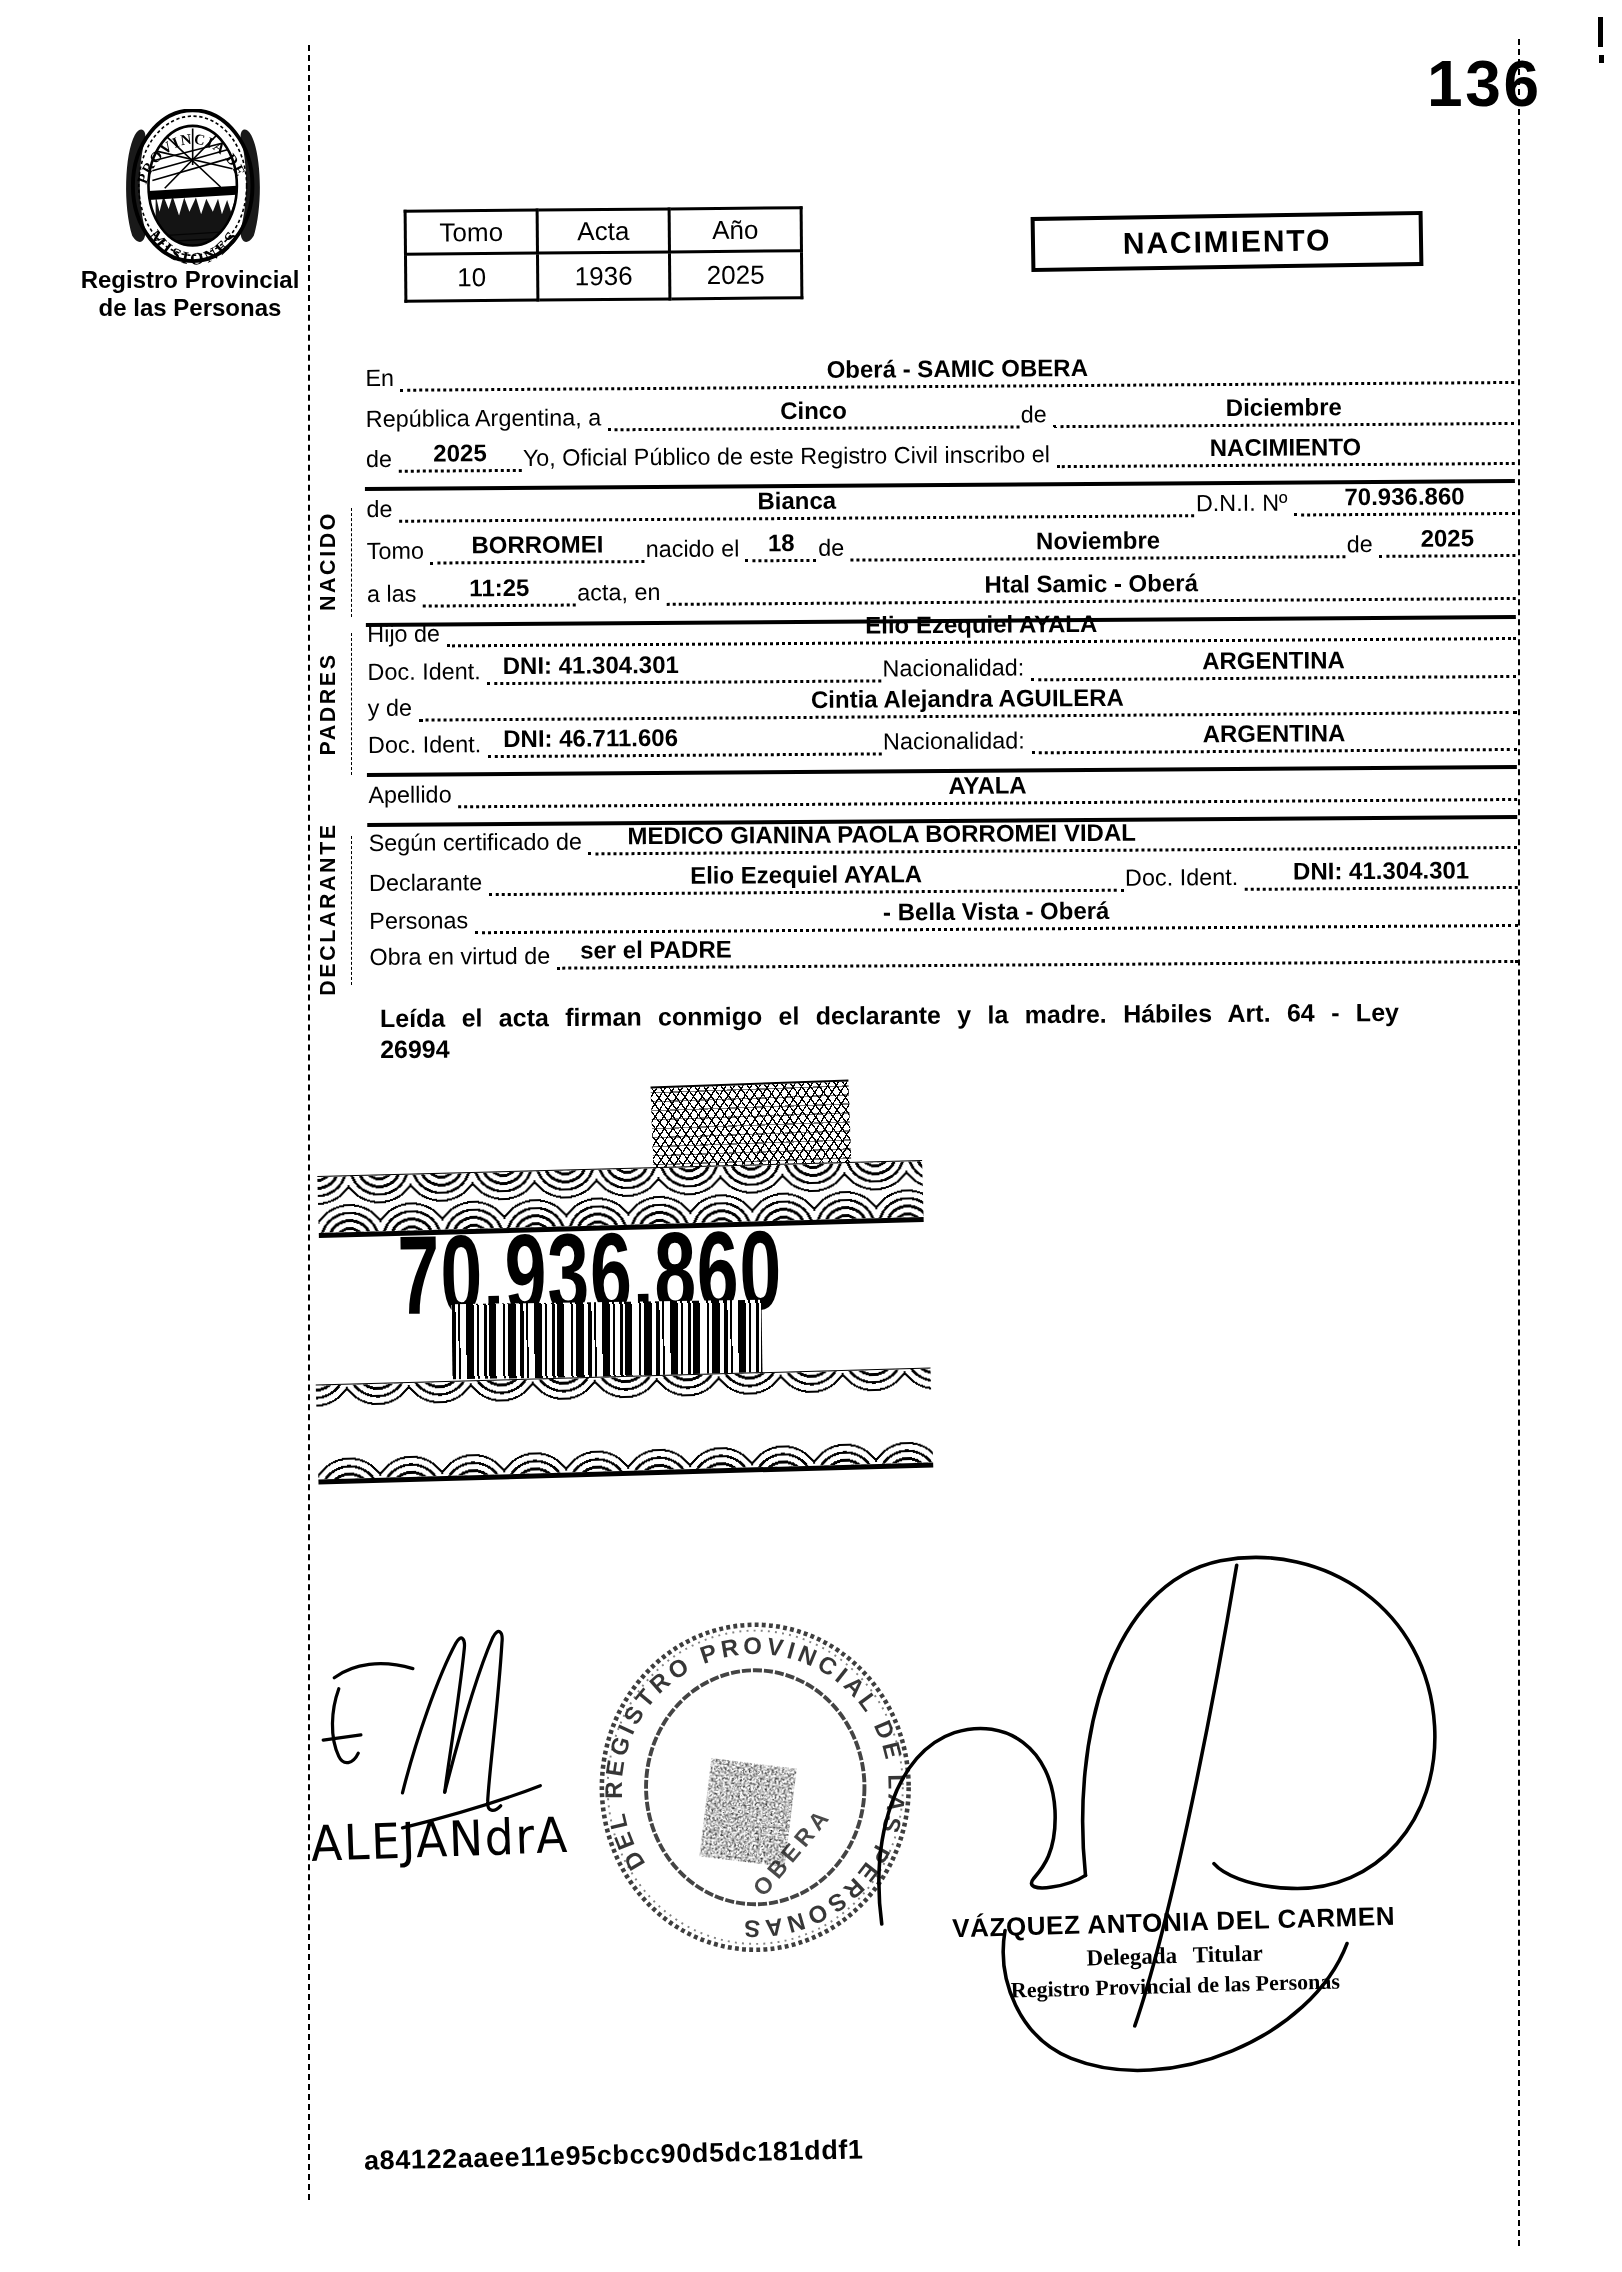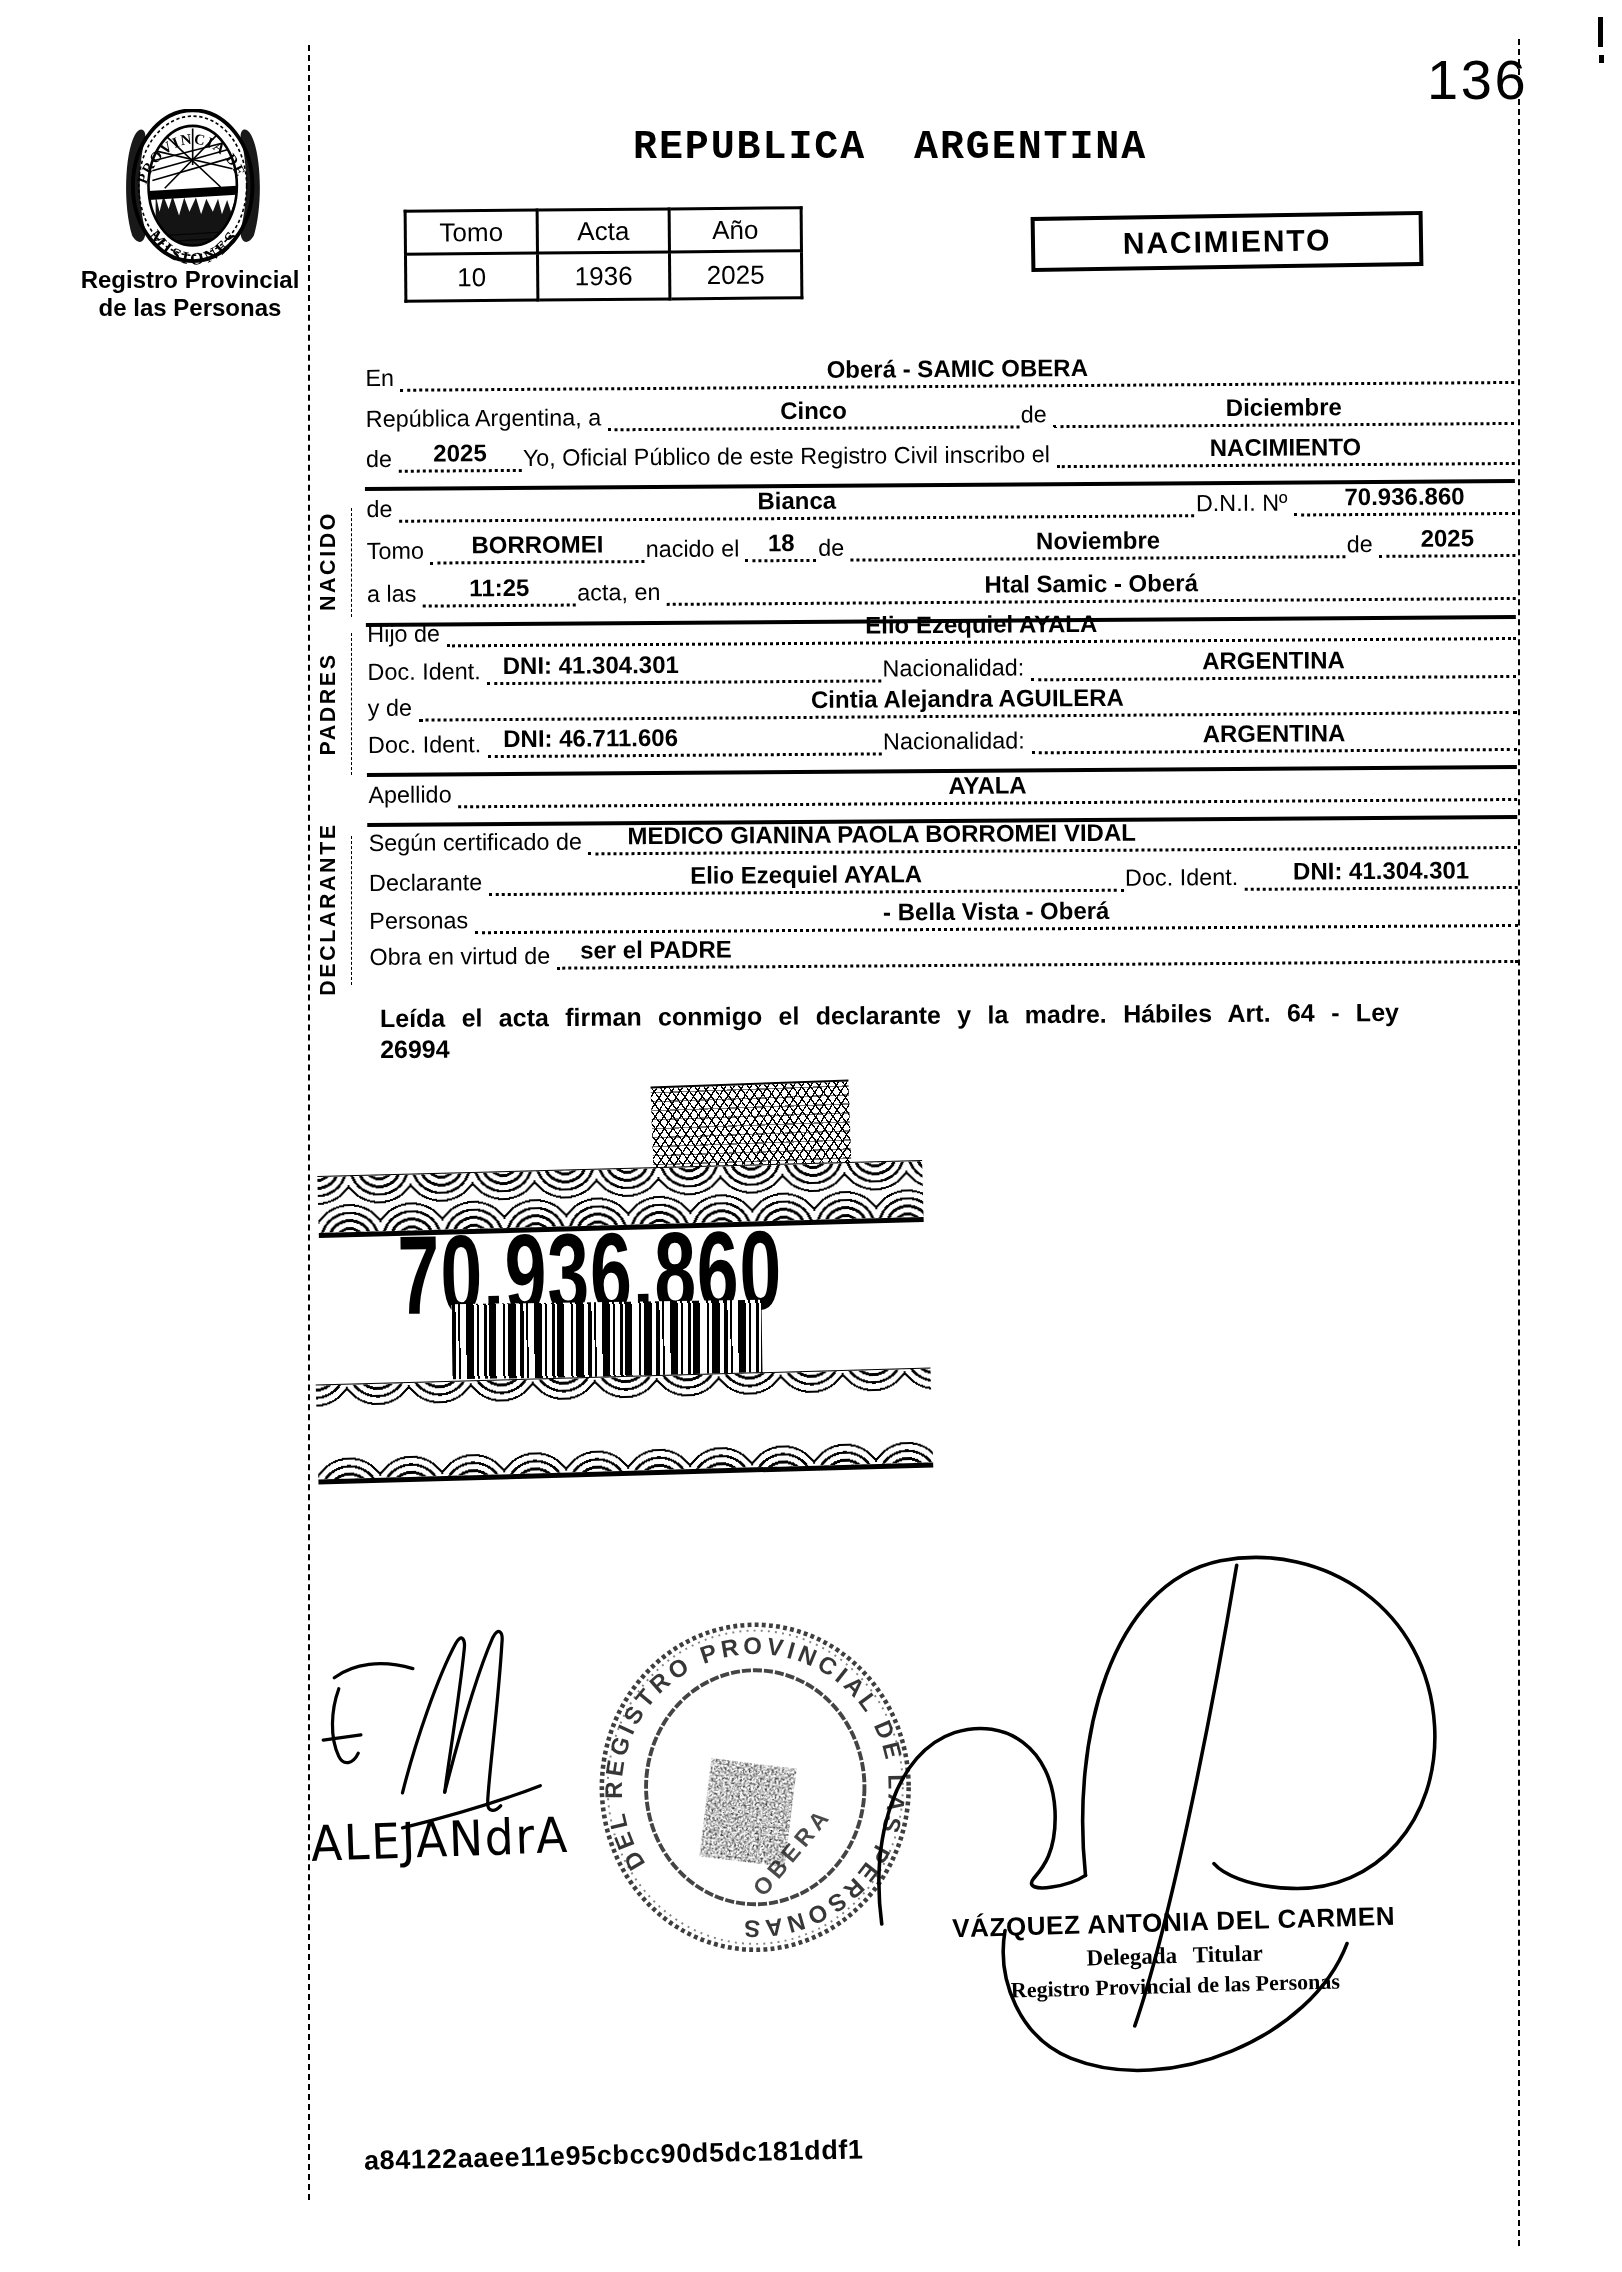--- a/index.html
+++ b/index.html
@@ -4,21 +4,21 @@
 <style>
   html,body{margin:0;padding:0;background:#e8e8e8;}
   .page{position:relative;width:1622px;height:2273px;background:#ffffff;overflow:hidden;
         font-family:"Liberation Sans",sans-serif;color:#000;}
 
   
   .vborder{position:absolute;width:0;border-left:2.6px dashed #000;}
   .corner-mark{position:absolute;background:#000;}
 
   
-  .pagenum{position:absolute;left:1427px;top:47px;font-size:56px;letter-spacing:2.6px;font-weight:400;}
+  .pagenum{position:absolute;left:1427px;top:47px;font-size:64px;letter-spacing:2.6px;font-weight:700;}
 
   
   .seal-svg{position:absolute;left:123px;top:109px;}
   .logo-caption{position:absolute;left:78px;top:266px;width:224px;text-align:center;
                 font-size:24px;font-weight:700;line-height:1.18;}
 
   
   .title{position:absolute;left:633px;top:125px;font-family:"Liberation Mono",monospace;
          font-weight:700;font-size:40px;letter-spacing:1.9px;word-spacing:22px;white-space:nowrap;}
   .acta-table{position:absolute;left:404px;top:208px;border-collapse:collapse;transform:rotate(-0.5deg);}
@@ -139,21 +139,20 @@
     </text>
     <text font-family="Liberation Serif,serif" font-size="27" font-weight="700" letter-spacing="5" fill="#000">
       <textPath href="#sealbot" startOffset="22%">MISIONES</textPath>
     </text>
   </svg>
   <div class="logo-caption">
     <div>Registro Provincial</div>
     <div>de las Personas</div>
   </div>
 
-  <div class="title">REPUBLICA ARGENTINA</div>
 
   <table class="acta-table">
     <tbody>
         <tr>
       <td>Tomo</td>
       <td>Acta</td>
       <td>Año</td>
     </tr>
     <tr>
       <td>10</td>

